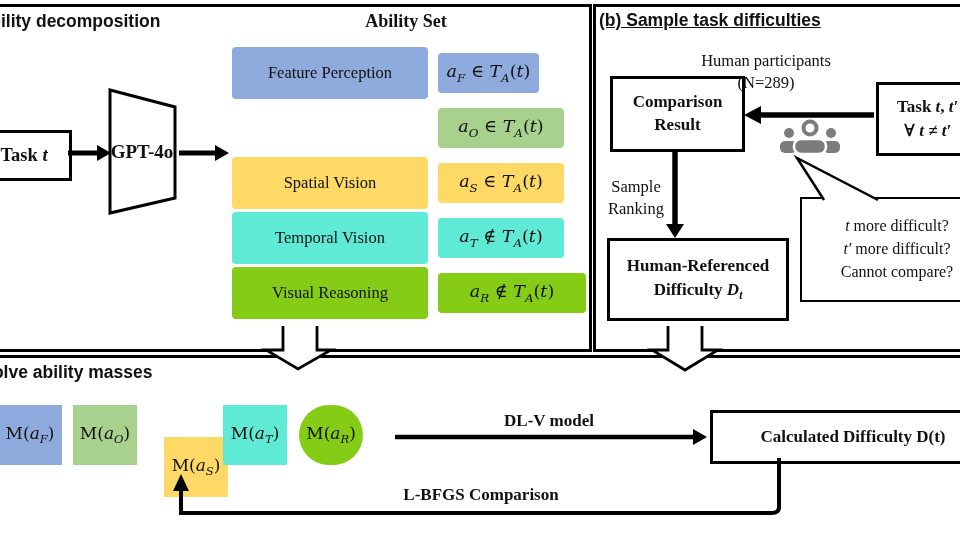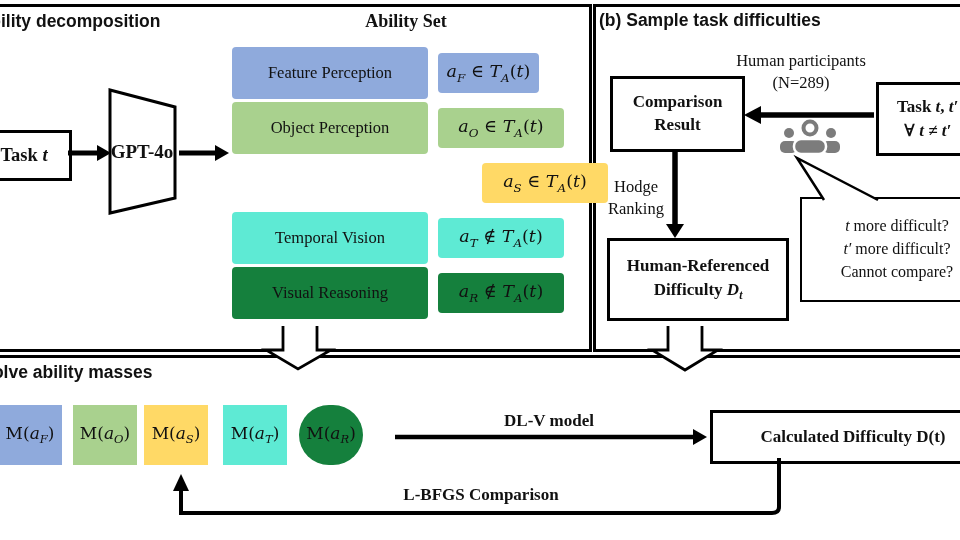--- a/index.html
+++ b/index.html
@@ -15,21 +15,21 @@
             justify-content:center;font-size:16.5px;}
   .rowformula{position:absolute;z-index:2;border-radius:4px;display:flex;align-items:center;
               justify-content:center;font-size:17.5px;font-family:"DejaVu Serif",serif;}
   .mbox{position:absolute;z-index:2;display:flex;align-items:center;justify-content:center;
         font-size:17px;font-family:"DejaVu Serif",serif;top:405px;width:64px;height:60px;}
   .txt{position:absolute;z-index:6;}
   .center{text-align:center;}
   svg.overlay{position:absolute;left:0;top:0;z-index:5;pointer-events:none;}
   sub{font-size:0.68em;}
   .c-blue{background:#8FAADC;} .c-green{background:#A9D18E;} .c-yellow{background:#FFD966;}
-  .c-orange{background:#5eead4;} .c-pink{background:#15803d;}
+  .c-orange{background:#5eead4;} .c-pink{background:#84cc16;}
 </style>
 </head>
 <body>
 
 <div id="stage">
 
   <div class="panel" style="left:-20px;top:4px;width:606px;height:342px;"></div>
   <div class="panel" style="left:593px;top:4px;width:380px;height:342px;"></div>
   <div class="panel" style="left:-20px;top:355px;width:1000px;height:184px;border-bottom-width:6px;"></div>
 
@@ -38,69 +38,69 @@
 
   <div class="box boldserif" style="left:-24px;top:130px;width:90px;height:45px;font-size:18.5px;">
     <span>Task <i>t</i></span>
   </div>
 
   <div class="txt boldserif" style="left:108px;top:141px;width:68px;text-align:center;font-size:19px;">GPT-4o</div>
 
   <div class="rowlabel c-blue" style="left:232px;top:47px;width:196px;height:52px;">
       <span>Feature Perception</span>
     </div>
-  <div class="rowlabel c-green" style="left:232px;top:102px;width:196px;height:52px;">
-      <span>Object Perception</span>
+  <div class="rowlabel c-yellow" style="left:232px;top:157px;width:196px;height:52px;">
+      <span>Spatial Vision</span>
     </div>
   <div class="rowlabel c-orange" style="left:232px;top:212px;width:196px;height:52px;">
       <span>Temporal Vision</span>
     </div>
   <div class="rowlabel c-pink" style="left:232px;top:267px;width:196px;height:52px;">
       <span>Visual Reasoning</span>
     </div>
 
   <div class="rowformula c-blue" style="left:438px;top:53px;width:101px;height:40px;">
       <span><i>a<sub>F</sub></i> ∈ <i>T<sub>A</sub></i>(<i>t</i>)</span>
     </div>
   <div class="rowformula c-green" style="left:438px;top:108px;width:126px;height:40px;">
       <span><i>a<sub>O</sub></i> ∈ <i>T<sub>A</sub></i>(<i>t</i>)</span>
     </div>
-  <div class="rowformula c-yellow" style="left:438px;top:163px;width:126px;height:40px;margin-left:44px;">
+  <div class="rowformula c-yellow" style="left:438px;top:163px;width:126px;height:40px;">
       <span><i>a<sub>S</sub></i> ∈ <i>T<sub>A</sub></i>(<i>t</i>)</span>
     </div>
   <div class="rowformula c-orange" style="left:438px;top:218px;width:126px;height:40px;">
       <span><i>a<sub>T</sub></i> ∉ <i>T<sub>A</sub></i>(<i>t</i>)</span>
     </div>
-  <div class="rowformula c-pink" style="left:438px;top:273px;width:126px;height:40px;">
+  <div class="rowformula c-pink" style="left:438px;top:273px;width:148px;height:40px;">
       <span><i>a<sub>R</sub></i> ∉ <i>T<sub>A</sub></i>(<i>t</i>)</span>
     </div>
 
-  <div class="ptitle" style="left:599px;top:10px;">(b) Sample task difficulties</div>
+  <div class="ptitle" style="left:599px;top:10px;text-decoration:underline;">(b) Sample task difficulties</div>
 
-  <div class="txt center" style="left:716px;top:50px;width:170px;font-size:16.5px;line-height:1.33;">
+  <div class="txt center" style="left:681px;top:50px;width:170px;font-size:16.5px;line-height:1.33;">
     <div>Human participants</div>
     <div>(N=289)</div>
   </div>
 
   <div class="box boldserif" style="left:610px;top:76px;width:129px;height:70px;font-size:17px;line-height:1.35;">
     <div>
       <div>Comparison</div>
       <div>Result</div>
     </div>
   </div>
 
   <div class="box boldserif" style="left:876px;top:82px;width:120px;height:68px;font-size:17px;line-height:1.4;justify-content:flex-start;padding-left:18px;">
     <div>
       <div>Task <i>t</i>, <i>t′</i></div>
       <div style="text-align:center;">∀ <i>t</i> ≠ <i>t′</i></div>
     </div>
   </div>
 
   <div class="txt center" style="left:598px;top:176px;width:76px;font-size:16.5px;line-height:1.35;">
-    <div>Hodge</div>
+    <div>Sample</div>
     <div>Ranking</div>
   </div>
 
   <div class="box boldserif" style="left:607px;top:238px;width:176px;height:77px;font-size:17px;line-height:1.4;">
     <div>
       <div>Human-Referenced</div>
       <div>Difficulty <i>D<sub>t</sub></i></div>
     </div>
   </div>
 
@@ -113,21 +113,21 @@
   </div>
 
   <div class="ptitle" style="left:-45px;top:362px;">(c) Solve ability masses</div>
 
   <div class="mbox c-blue" style="left:-2px;">
       <span>M(<i>a<sub>F</sub></i>)</span>
     </div>
   <div class="mbox c-green" style="left:73px;">
       <span>M(<i>a<sub>O</sub></i>)</span>
     </div>
-  <div class="mbox c-yellow" style="left:144px;">
+  <div class="mbox c-yellow" style="left:164px;margin-top:32px;">
       <span>M(<i>a<sub>S</sub></i>)</span>
     </div>
   <div class="mbox c-orange" style="left:223px;">
       <span>M(<i>a<sub>T</sub></i>)</span>
     </div>
   <div class="mbox c-pink" style="left:299px;border-radius:30px;">
       <span>M(<i>a<sub>R</sub></i>)</span>
     </div>
 
   <div class="txt boldserif center" style="left:469px;top:411px;width:160px;font-size:17px;">DL-V model</div>

